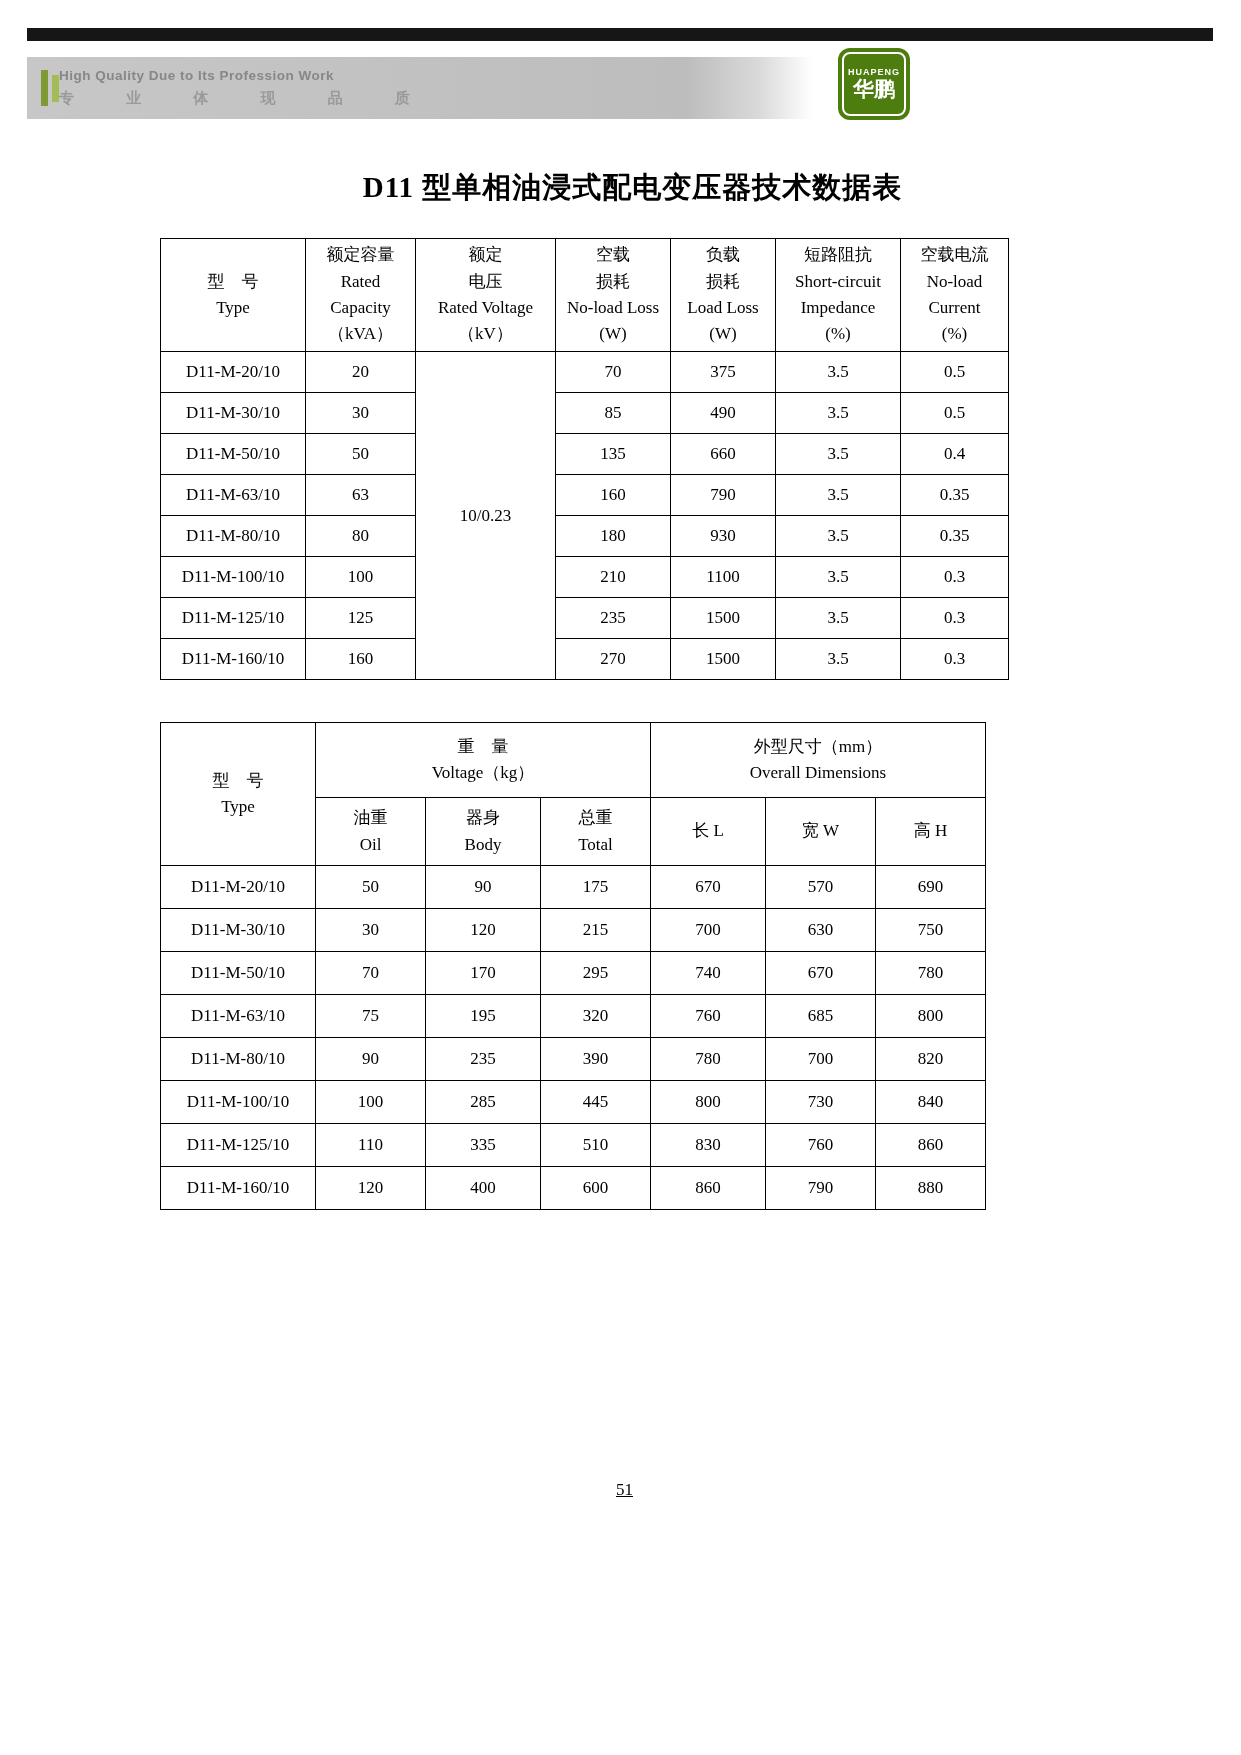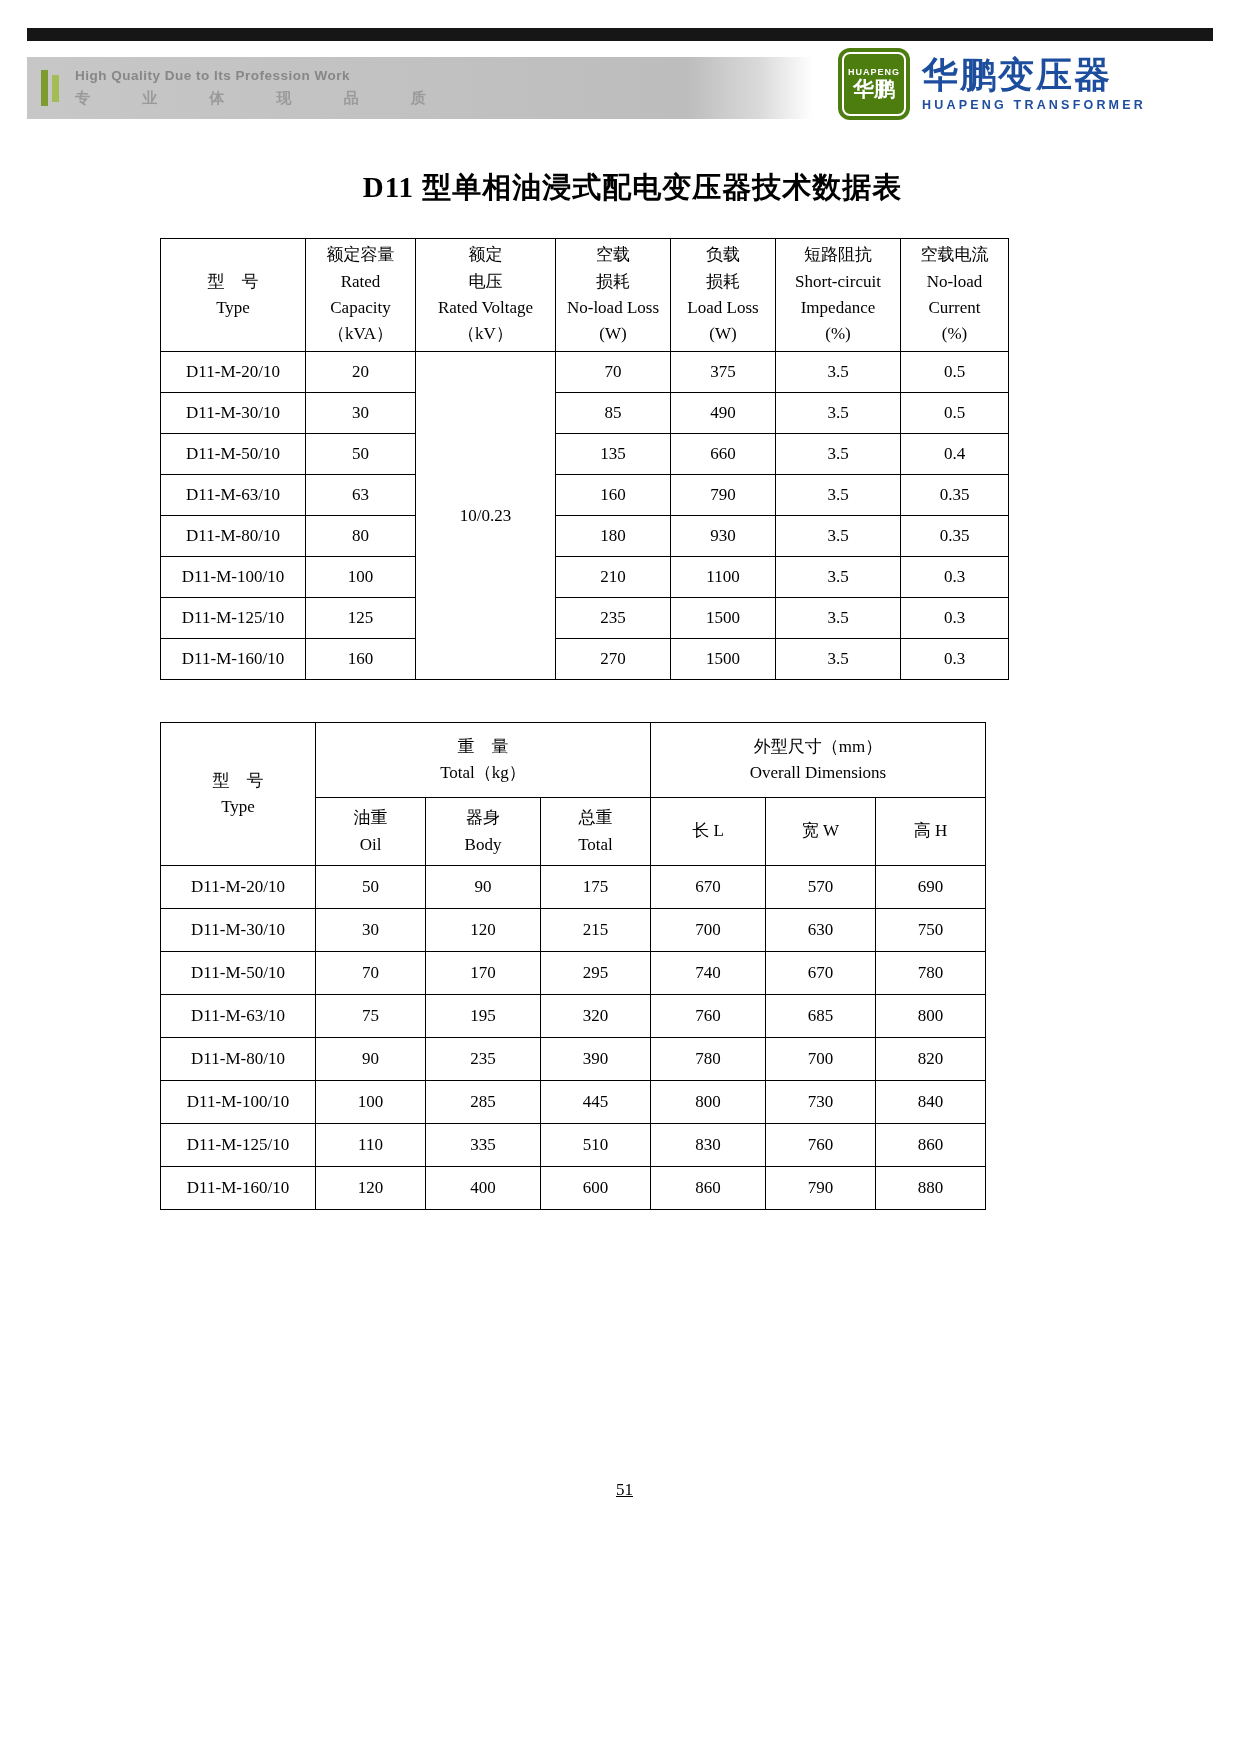--- a/index.html
+++ b/index.html
@@ -11,21 +11,21 @@
   .top-black-bar { position: absolute; top: 28px; left: 27px; width: 1186px; height: 13px; background: #161616; }
   .gray-band {
     position: absolute; top: 57px; left: 27px; width: 786px; height: 62px;
     background: linear-gradient(to right, #c7c7c7 0%, #bdbdbd 84%, #d9d9d9 93%, #ffffff 100%);
     display: flex; align-items: center;
   }
   .green-bars { display: flex; align-items: flex-start; margin-left: 14px; }
   .gbar { display: inline-block; background: #8fae3e; }
   .g1 { width: 7px; height: 36px; background: #7d9a33; }
   .g2 { width: 7px; height: 27px; margin-left: 4px; margin-top: 5px; background: #a3bc55; }
-  .slogans { margin-left: 16px; font-family: "Liberation Sans", "DejaVu Sans", sans-serif; }
+  .slogans { margin-left: 0; font-family: "Liberation Sans", "DejaVu Sans", sans-serif; }
   .slogan-en { color: #878787; font-size: 13.5px; font-weight: bold; letter-spacing: 0.5px; }
   .slogan-cn { color: #9a9a9a; font-size: 15px; font-weight: bold; letter-spacing: 24px; margin-top: 6px; white-space: nowrap; }
 
   .brand { position: absolute; top: 48px; left: 838px; display: flex; align-items: center; }
   .logo { width: 72px; height: 72px; background: #4d7c0f; border-radius: 12px; padding: 4px; flex: none; }
   .logo-inner {
     width: 100%; height: 100%; border: 2px solid #fff; border-radius: 8px;
     display: flex; flex-direction: column; align-items: center; justify-content: center; color: #fff;
     font-family: "Liberation Sans", "DejaVu Sans", sans-serif;
   }
@@ -75,24 +75,20 @@
       <div class="slogan-cn">专 业 体 现 品 质</div>
     </div>
   </div>
 
   <div class="brand">
     <div class="logo">
       <div class="logo-inner">
         <div class="logo-arc">HUAPENG</div>
         <div class="logo-cn">华鹏</div>
       </div>
-    </div>
-    <div class="brand-text">
-      <div class="brand-cn">华鹏变压器</div>
-      <div class="brand-en">HUAPENG TRANSFORMER</div>
     </div>
   </div>
 
   <div class="content">
 
     <h1 class="title-cn">D11 型单相油浸式配电变压器技术数据表</h1>
 
     <table class="spec-table t1">
       <colgroup>
         <col style="width:145px">
@@ -210,21 +206,21 @@
           <col style="width:110px">
         <col style="width:115px">
           <col style="width:110px">
           <col style="width:110px">
       </colgroup>
       <thead>
         <tr class="group-row">
           <th rowspan="2">型　号
 Type</th>
           <th colspan="3">重　量
-Total（kg）</th>
+Voltage（kg）</th>
           <th colspan="3">外型尺寸（mm）
 Overall Dimensions</th>
         </tr>
         <tr class="sub-row">
           <th>油重
 Oil</th>
           <th>器身
 Body</th>
           <th>总重
 Total</th>

